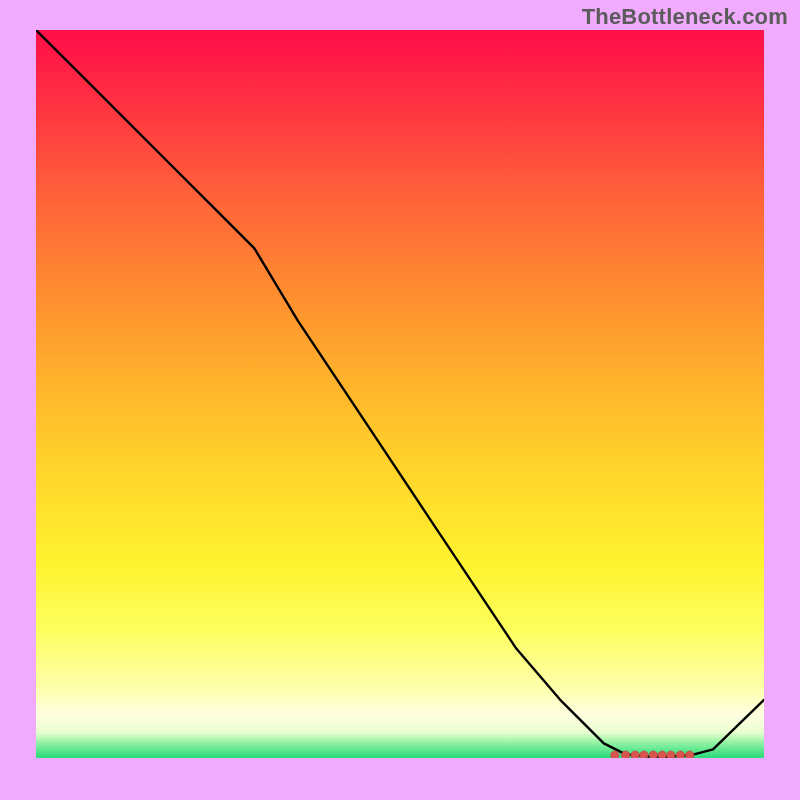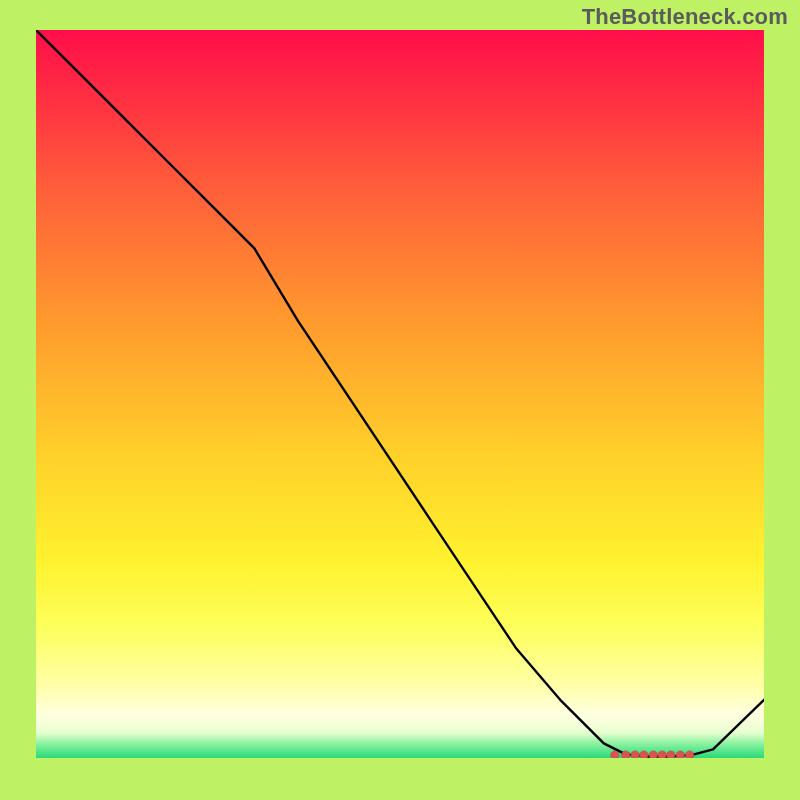--- a/index.html
+++ b/index.html
@@ -8,21 +8,21 @@
     width: 800px;
     height: 800px;
     background: #000;
     overflow: hidden;
     font-family: Arial, Helvetica, sans-serif;
   }
   .frame {
     position: relative;
     width: 800px;
     height: 800px;
-    background: #bef264;
+    background: #f0abfc;
   }
   .watermark {
     position: absolute;
     top: 4px;
     right: 12px;
     font-size: 22px;
     font-weight: 600;
     color: #5b5b5b;
     letter-spacing: 0.2px;
     z-index: 10;

